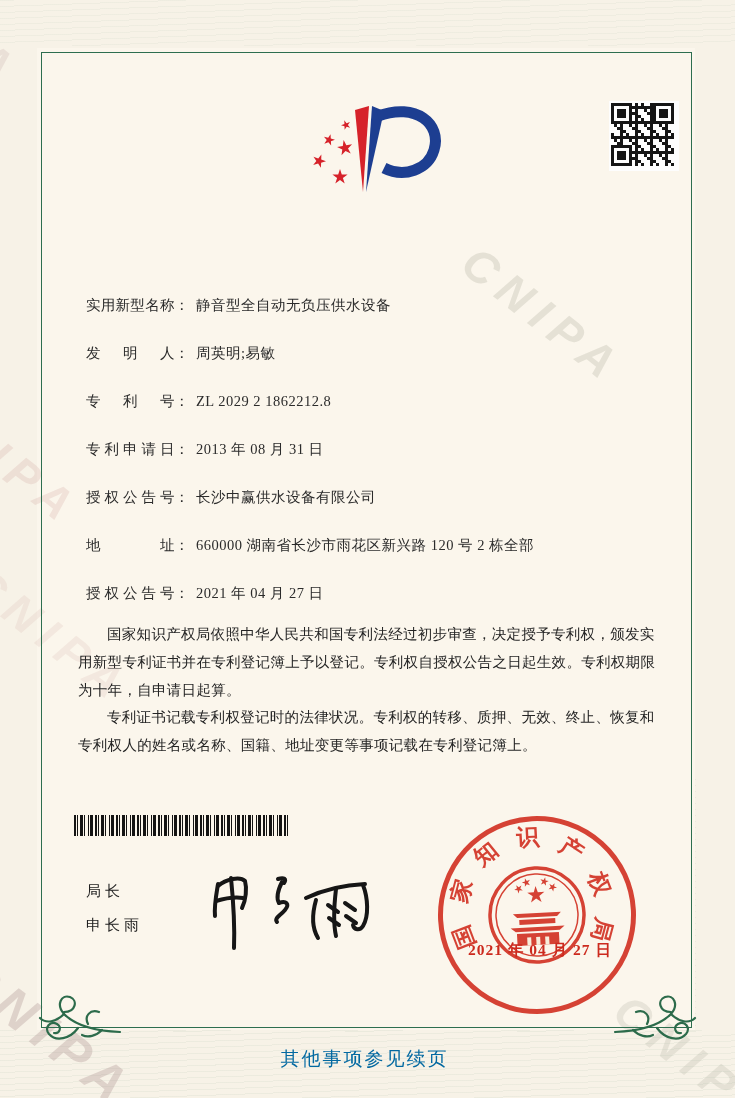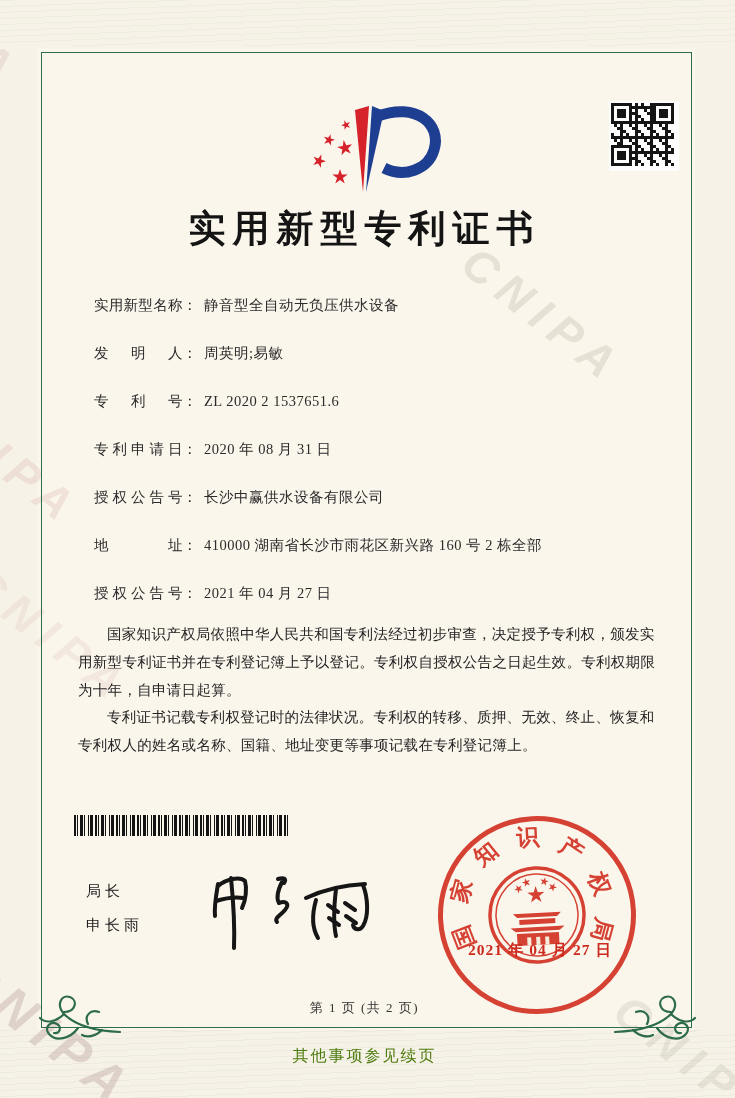--- a/index.html
+++ b/index.html
@@ -37,21 +37,21 @@
   .cert-no{position:absolute;left:74px;top:96px;z-index:3;font-size:14.5px;letter-spacing:2.5px;color:#3a3a3a;}
 
   .logo{position:absolute;left:296px;top:104px;width:150px;height:94px;z-index:3;}
   .qr{position:absolute;left:609px;top:101px;width:70px;height:70px;background:#fdfdfd;z-index:3;}
   .qr .m{position:absolute;background:#151515;width:3px;height:3px;}
 
   .title{position:absolute;left:34px;top:204px;width:661px;z-index:3;text-align:center;
     font-size:37px;font-weight:700;letter-spacing:7px;color:#141414;}
 
   .fields{position:absolute;left:78px;top:296px;width:600px;z-index:3;font-size:14.5px;color:#2b2b2b;}
-  .frow{position:absolute;left:16px;white-space:nowrap;}
+  .frow{position:absolute;left:8px;white-space:nowrap;}
   .flabel{display:inline-block;width:6.1em;text-align:justify;text-align-last:justify;vertical-align:top;}
   .fvalue{margin-left:7px;letter-spacing:.5px;}
   .fpair2{position:absolute;left:298px;top:0;white-space:nowrap;}
 
   .paras{position:absolute;left:78px;top:621px;width:584px;z-index:3;font-size:14.5px;
     line-height:1.92;letter-spacing:.3px;color:#242424;}
   .paras p{margin:0;text-indent:2em;}
 
   .barcode{position:absolute;left:74px;top:815px;width:216px;height:21px;z-index:3;
     background-image:repeating-linear-gradient(90deg,
@@ -76,21 +76,21 @@
   .seal-date{position:absolute;left:450px;top:940px;width:180px;z-index:5;text-align:center;
     font-size:15.5px;font-weight:700;letter-spacing:1px;color:#cc2a1e;}
 
   .flourish{position:absolute;width:104px;height:64px;z-index:4;}
   .fl-left{left:18px;top:984px;}
   .fl-right{left:613px;top:984px;transform:scaleX(-1);}
 
   .page-num{position:absolute;left:34px;top:999px;width:661px;z-index:3;text-align:center;
     font-size:13px;letter-spacing:1.5px;color:#333;}
   .cont-note{position:absolute;left:34px;top:1046px;width:661px;z-index:3;text-align:center;
-    font-size:16px;letter-spacing:2px;color:#4d7c0f;}
+    font-size:19px;letter-spacing:2px;color:#0369a1;}
 </style>
 </head>
 <body>
 
 <div class="page">
 
   <div class="waves w-top"></div>
   <div class="paper"></div>
   <div class="waves w-low"></div>
   <div class="waves w-out"></div>
@@ -364,40 +364,39 @@
       <div class="m" style="left: 17px; top: 62px;"></div>
       <div class="m" style="left: 20px; top: 62px;"></div>
       <div class="m" style="left: 26px; top: 62px;"></div>
       <div class="m" style="left: 32px; top: 62px;"></div>
       <div class="m" style="left: 41px; top: 62px;"></div>
       <div class="m" style="left: 47px; top: 62px;"></div>
       <div class="m" style="left: 56px; top: 62px;"></div>
       <div class="m" style="left: 62px; top: 62px;"></div>
     </div>
 
-  <div class="title">实用新型专利证书</div>
 
   <div class="fields">
     <div class="frow" style="top:0">
       <span class="flabel">实用新型名称</span><span>：</span><span class="fvalue">静音型全自动无负压供水设备</span>
     </div>
     <div class="frow" style="top:48px">
       <span class="flabel">发明人</span><span>：</span><span class="fvalue">周英明;易敏</span>
     </div>
     <div class="frow" style="top:96px">
-      <span class="flabel">专利号</span><span>：</span><span class="fvalue">ZL 2020 2 1537651.6</span>
+      <span class="flabel">专利号</span><span>：</span><span class="fvalue">ZL 2029 2 1862212.8</span>
     </div>
     <div class="frow" style="top:144px">
-      <span class="flabel">专利申请日</span><span>：</span><span class="fvalue">2020 年 08 月 31 日</span>
+      <span class="flabel">专利申请日</span><span>：</span><span class="fvalue">2013 年 08 月 31 日</span>
     </div>
     <div class="frow" style="top:192px">
       <span class="flabel">授权公告号</span><span>：</span><span class="fvalue">长沙中赢供水设备有限公司</span>
     </div>
     <div class="frow" style="top:240px">
-      <span class="flabel">地址</span><span>：</span><span class="fvalue">410000 湖南省长沙市雨花区新兴路 160 号 2 栋全部</span>
+      <span class="flabel">地址</span><span>：</span><span class="fvalue">660000 湖南省长沙市雨花区新兴路 120 号 2 栋全部</span>
     </div>
     <div class="frow" style="top:288px;width:600px">
       <span class="flabel">授权公告号</span><span>：</span><span class="fvalue">2021 年 04 月 27 日</span>
     </div>
   </div>
 
   <div class="paras">
     <p>国家知识产权局依照中华人民共和国专利法经过初步审查，决定授予专利权，颁发实用新型专利证书并在专利登记簿上予以登记。专利权自授权公告之日起生效。专利权期限为十年，自申请日起算。</p>
     <p>专利证书记载专利权登记时的法律状况。专利权的转移、质押、无效、终止、恢复和专利权人的姓名或名称、国籍、地址变更等事项记载在专利登记簿上。</p>
   </div>
@@ -473,16 +472,15 @@
   <svg class="flourish fl-right" viewBox="0 0 104 64">
     <g fill="none" stroke="#2c6b4b" stroke-width="2.2" stroke-linecap="round">
       <path d="M102,48 C76,47 58,42 46,30 C38,21 43,10 52,13 C60,16 58,28 46,28"></path>
       <path d="M60,44 C52,55 38,58 31,50 C26,44 32,36 39,40 C44,43 42,50 36,49"></path>
       <path d="M70,40 C66,32 72,25 81,28"></path>
       <path d="M46,30 C38,38 28,40 22,34"></path>
       <path d="M84,46 C78,52 70,54 64,51"></path>
     </g>
   </svg>
 
-  <div class="page-num">第 1 页 (共 2 页)</div>
   <div class="cont-note">其他事项参见续页</div>
 
 </div>
 
 </body></html>

